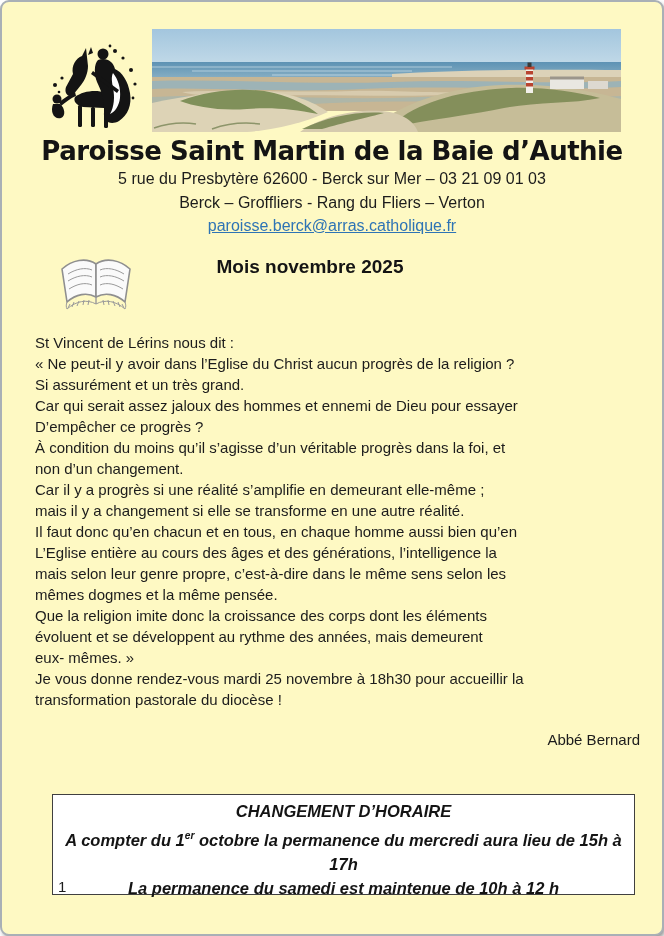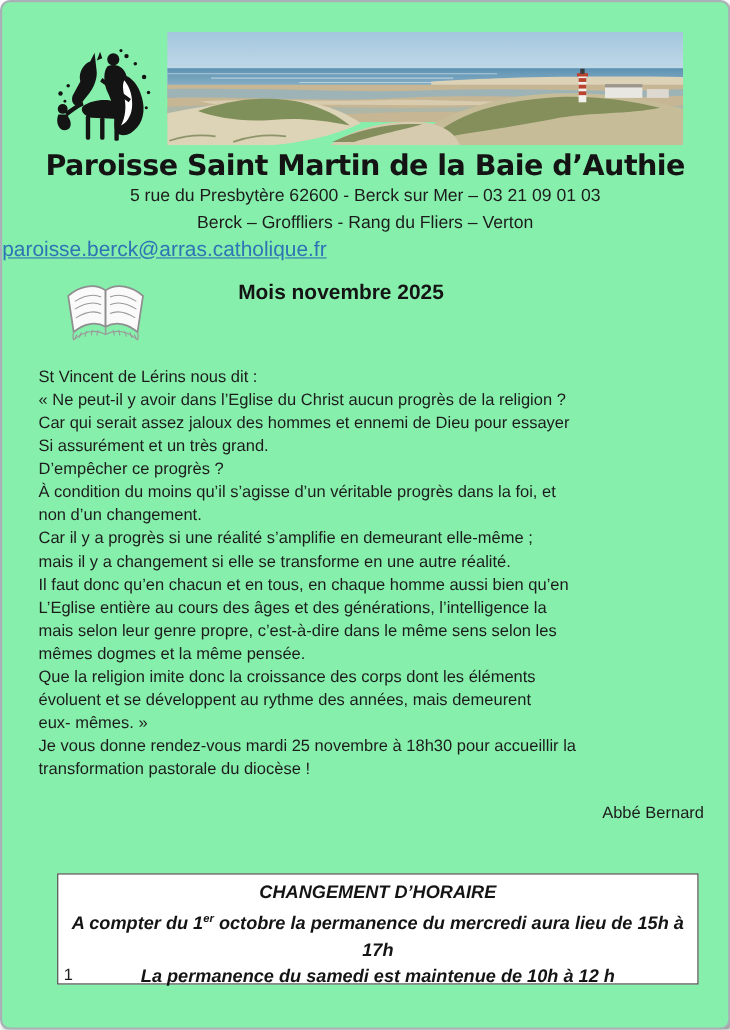--- a/index.html
+++ b/index.html
@@ -4,21 +4,21 @@
 <style>
   html, body { margin: 0; padding: 0; background: #ffffff; }
   body {
     width: 664px; height: 936px; position: relative;
     font-family: "Liberation Sans", sans-serif;
     color: #1c1c1c;
   }
   .page {
     position: absolute; left: 0; top: 0; width: 664px; height: 936px;
     box-sizing: border-box;
-    background: #86efac;
+    background: #fef9c3;
     border: 2px solid #a9b0b6;
     border-radius: 9px;
     box-shadow: 2px 3px 5px -1px rgba(0,0,0,0.45);
     overflow: hidden;
   }
   .abs { position: absolute; }
 
   
   .clipart { left: 45px; top: 41px; width: 98px; height: 90px; }
   .banner-photo { left: 150px; top: 27px; width: 469px; height: 103px; }
@@ -29,21 +29,21 @@
     font-size: 26px; font-weight: bold; letter-spacing: -0.5px;
     color: #141414;
     font-family: "DejaVu Sans", sans-serif;
   }
   .addr-line {
     left: 0; right: 0; text-align: center;
     font-size: 16px; color: #1c1c1c;
   }
   .addr1 { top: 168px; }
   .addr2 { top: 192px; }
-  .email-line { left: 0; right: 0; top: 215px; font-size: 19px; }
+  .email-line { left: 0; right: 0; top: 215px; text-align: center; font-size: 16px; }
   .email-line a { color: #2e74b5; text-decoration: underline; cursor: pointer; }
 
   .book { left: 52px; top: 250px; width: 84px; height: 70px; }
 
   .section-heading {
     left: 0; right: 0; top: 254px;
     text-align: center;
     font-size: 19px; font-weight: bold; color: #141414;
     transform: translateX(-22px);
   }
@@ -191,22 +191,22 @@
       <path d="M16,52 L14,56 M20,50 L18,55 M25,49 L23,54 M30,48 L29,53 M35,48 L34,53 M68,52 L70,56 M64,50 L66,55 M59,49 L61,54 M54,48 L55,53 M49,48 L50,53"></path>
       <path d="M42,45 L42,52" stroke-width="1.4"></path>
     </g>
   </svg>
 
   <div class="abs section-heading">Mois novembre 2025</div>
 
   <div class="abs body-text">
       <div>St Vincent de Lérins nous dit :</div>
       <div>« Ne peut-il y avoir dans l’Eglise du Christ aucun progrès de la religion ?</div>
+      <div>Si assurément et un très grand.</div>
       <div>Car qui serait assez jaloux des hommes et ennemi de Dieu pour essayer</div>
-      <div>Si assurément et un très grand.</div>
       <div>D’empêcher ce progrès ?</div>
       <div>À condition du moins qu’il s’agisse d’un véritable progrès dans la foi, et</div>
       <div>non d’un changement.</div>
       <div>Car il y a progrès si une réalité s’amplifie en demeurant elle-même ;</div>
       <div>mais il y a changement si elle se transforme en une autre réalité.</div>
       <div>Il faut donc qu’en chacun et en tous, en chaque homme aussi bien qu’en</div>
       <div>L’Eglise entière au cours des âges et des générations, l’intelligence la</div>
       <div>mais selon leur genre propre, c’est-à-dire dans le même sens selon les</div>
       <div>mêmes dogmes et la même pensée.</div>
       <div>Que la religion imite donc la croissance des corps dont les éléments</div>

